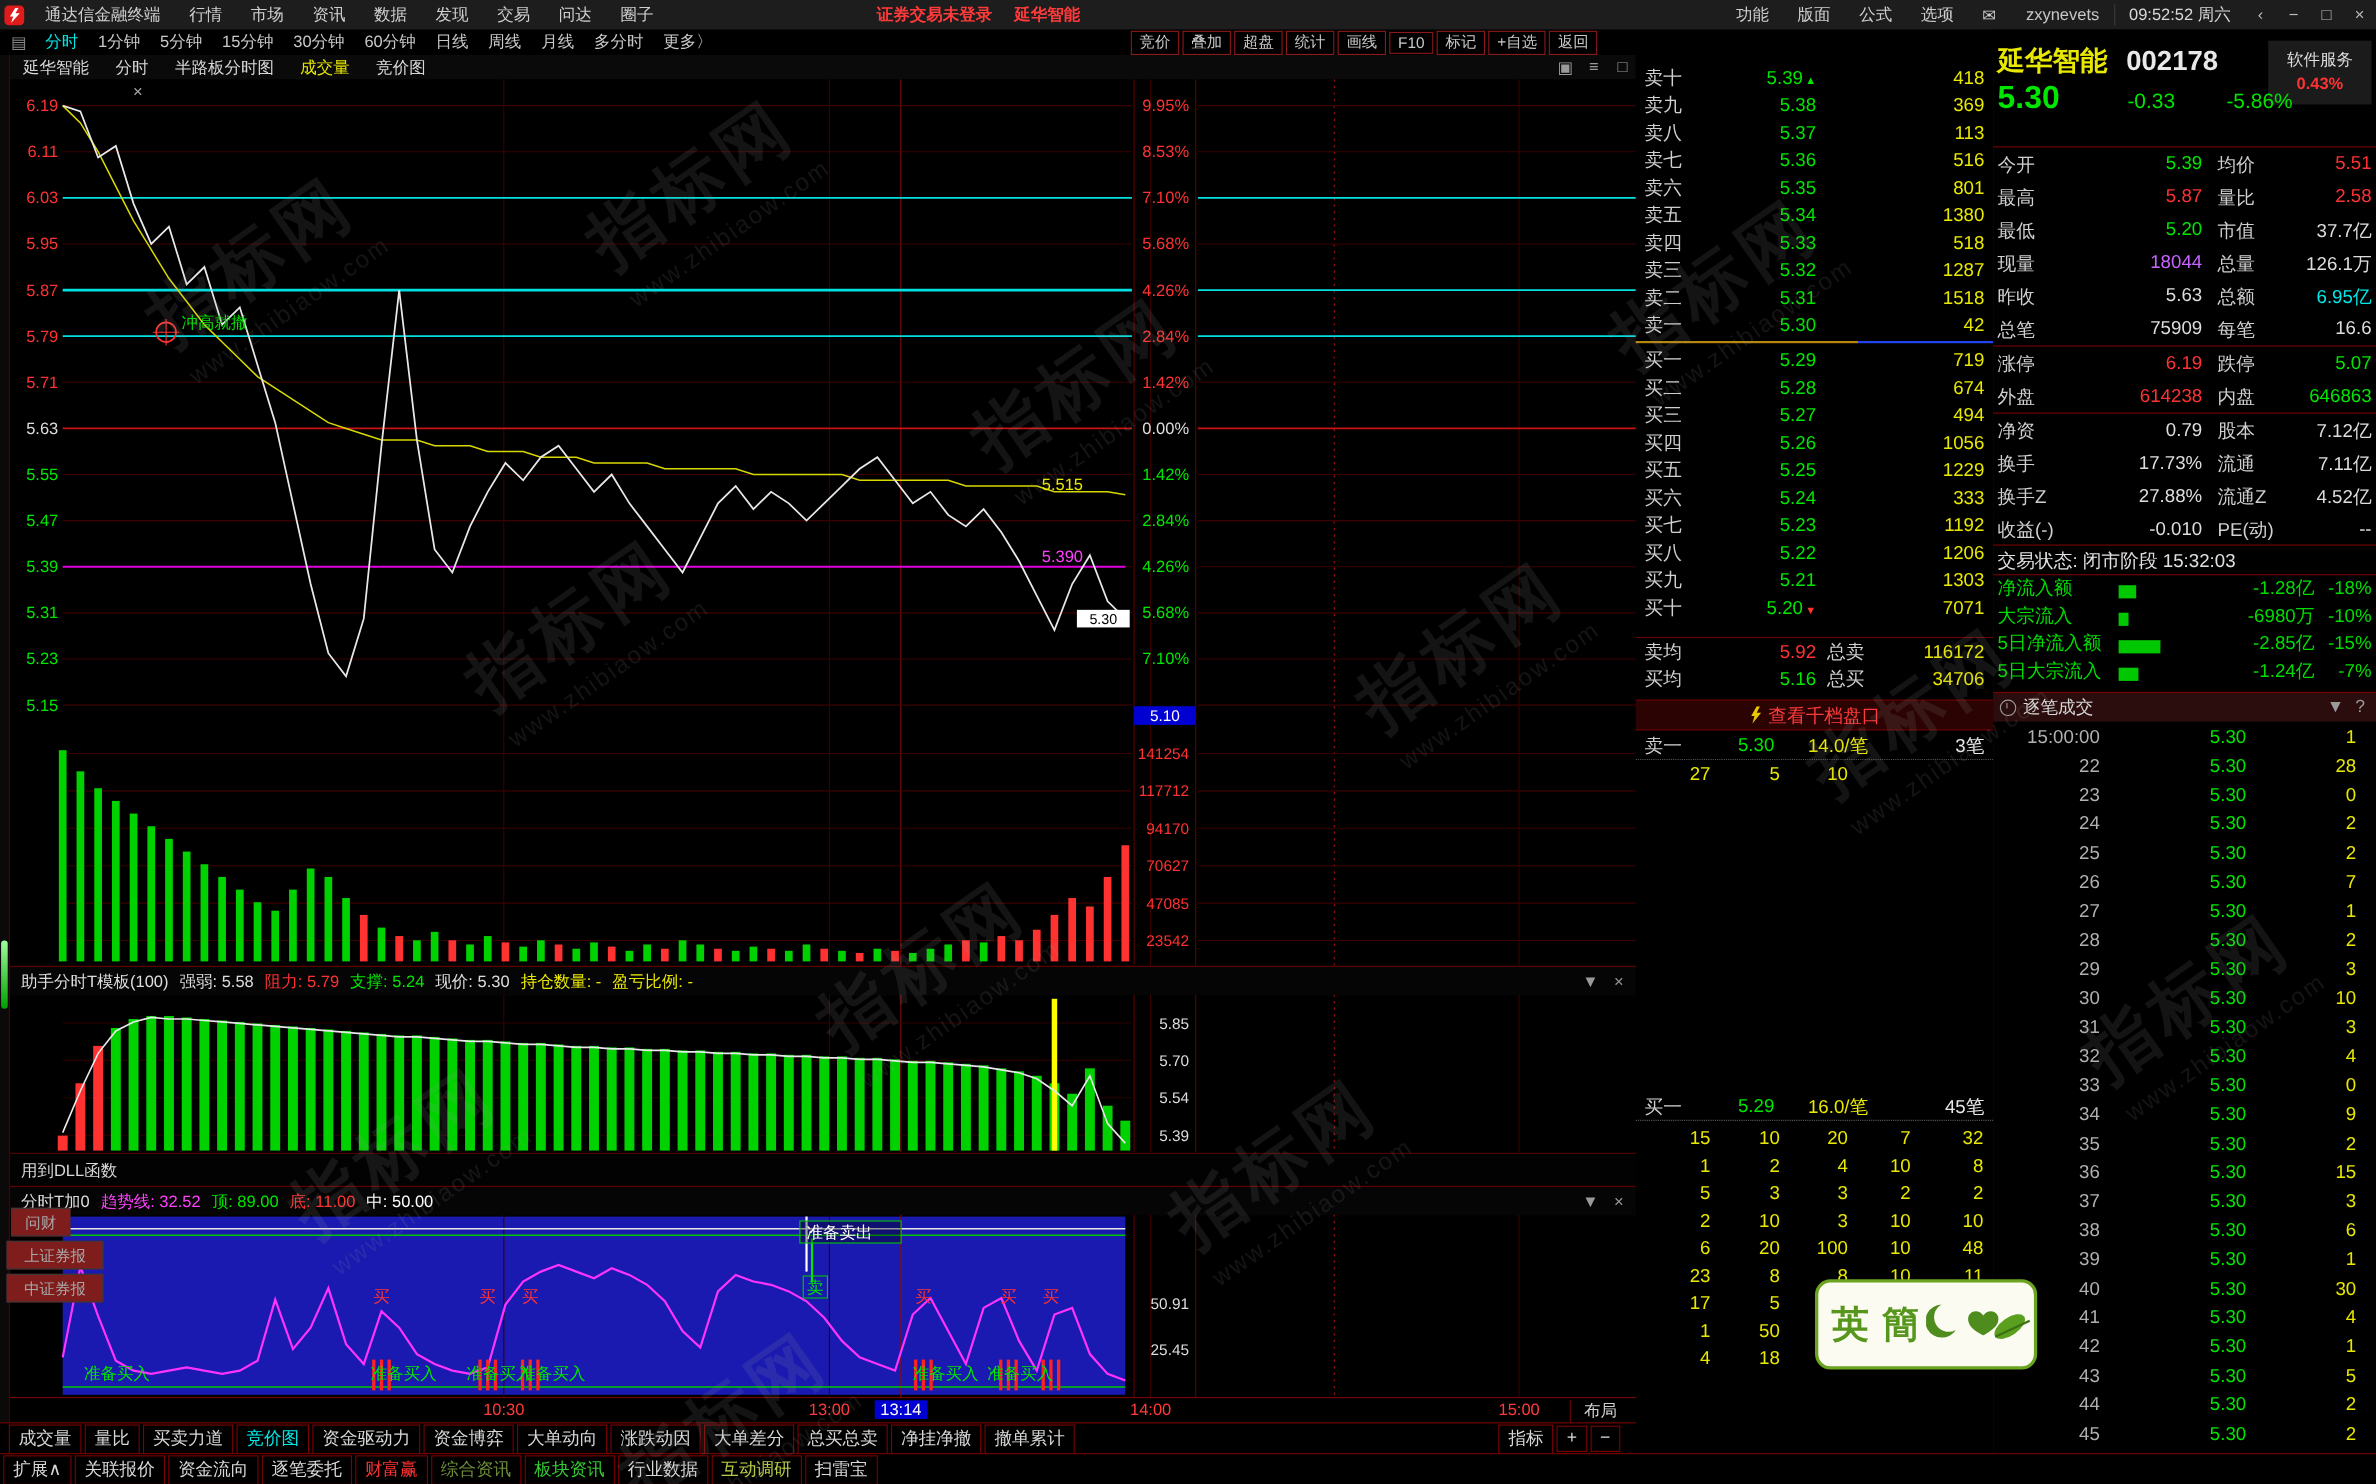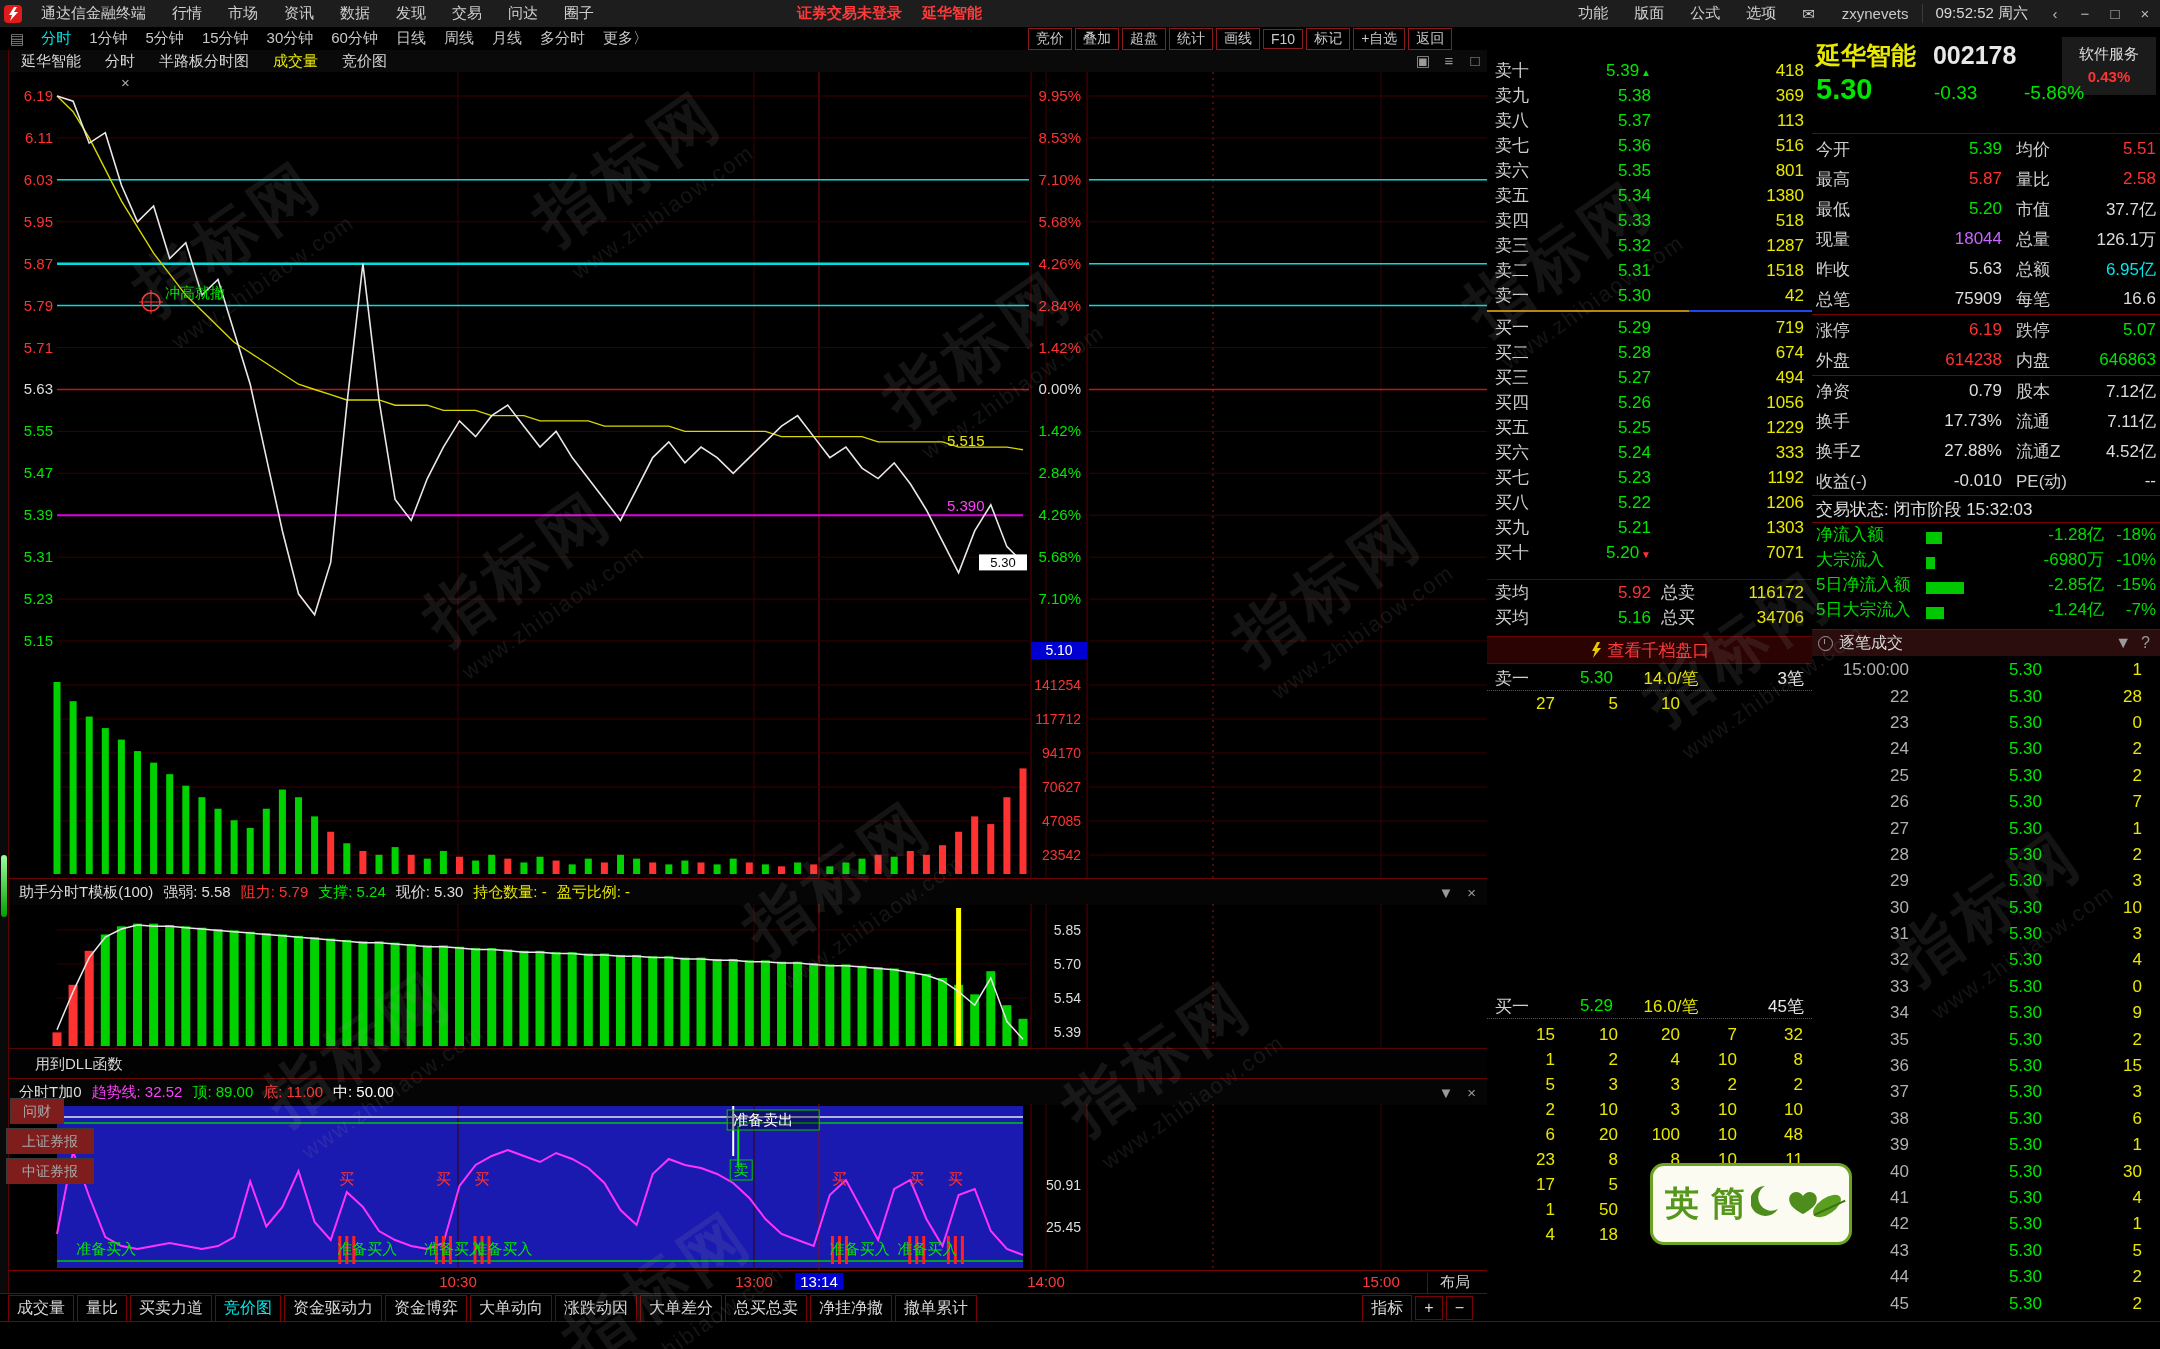--- a/index.html
+++ b/index.html
@@ -25,21 +25,21 @@
   
   #chart{left:8px;top:50px;width:1479px;height:1243px;background:#000;border-left:1px solid #5a0202;border-right:1px solid #7a0202;}
   #chart-header{left:0;top:0;width:1479px;height:22px;display:flex;align-items:center;font-size:15px;background:#0a0a0a;}
   #chart-header .ctab{padding:0 12px;color:#d0d0d0;}
   #chart-header .cicons{margin-left:auto;display:flex;}
   #chart-header .cico{color:#9a9a9a;width:26px;text-align:center;}
   .pane-hdr{display:flex;align-items:center;font-size:15px;background:#050505;border-top:1px solid #6a0202;}
   .pane-hdr span{margin-left:10px;white-space:nowrap;}
   .pane-hdr .hico{color:#9a9a9a;margin-left:14px;}
   #dll-row{border-top:1px solid #550202;border-bottom:1px solid #5a7a00;background:#020202;display:flex;align-items:center;font-size:15px;color:#d8d8d8;}
-  #dll-row span{margin-left:26px;}
+  #dll-row span{margin-left:10px;}
   #time-row{left:0;top:1220px;width:1479px;height:23px;border-top:1px solid #7a0202;background:#000;font-size:15px;}
   #time-row .tmark{position:absolute;top:2px;color:#ff3a3a;transform:translateX(-50%);}
   #time-row .tmark.hl{background:#0000d2;color:#fff;padding:0 5px;}
   #time-row .layoutbtn{position:absolute;top:2px;color:#d0d0d0;border-left:1px solid #7a0202;padding:0 12px;height:20px;}
   
   #mid{left:1487px;top:50px;width:325px;height:1271px;background:#000;border-right:1px solid #7a0202;font-size:17px;}
   .ob-row{display:grid;grid-template-columns:58px 106px 1fr;height:25px;align-items:center;}
   .ob-l{color:#cfcfcf;padding-left:8px;white-space:nowrap;}
   .ob-p{text-align:right;color:#00e600;}
   .ob-v{text-align:right;color:#e8e800;padding-right:8px;}
@@ -1020,20 +1020,32 @@
       <div class="btab">净挂净撤</div>
       <div class="btab">撤单累计</div>
     </div>
   <div id="tabs1-right" class="tab-right" style="right:14px">
       <div class="btab">指标</div>
       <div class="btab">+</div>
       <div class="btab">−</div>
     </div>
 </div>
 <div id="tabs2" class="abs">
+  <div id="tabs2-items" style="display:flex">
+      <div class="btab">扩展∧</div>
+      <div class="btab">关联报价</div>
+      <div class="btab">资金流向</div>
+      <div class="btab">逐笔委托</div>
+      <div class="btab" style="color: rgb(255, 50, 50);">财富赢</div>
+      <div class="btab" style="color: rgb(111, 143, 58);">综合资讯</div>
+      <div class="btab" style="color: rgb(51, 204, 51);">板块资讯</div>
+      <div class="btab">行业数据</div>
+      <div class="btab" style="color: rgb(183, 204, 68);">互动调研</div>
+      <div class="btab">扫雷宝</div>
+    </div>
 </div>
 
 <div id="side-btns">
     <div class="sidebtn abs" style="left: 10px; top: 1098px; width: 52px; line-height: 24px; z-index: 40;">问财</div>
     <div class="sidebtn abs" style="left: 6px; top: 1128px; width: 86px; line-height: 24px; z-index: 40;">上证券报</div>
     <div class="sidebtn abs" style="left: 6px; top: 1158px; width: 86px; line-height: 24px; z-index: 40;">中证券报</div>
   </div>
 
 <div id="wm-layer">
     <div class="wm abs" style="left: 130px; top: 190px;">

